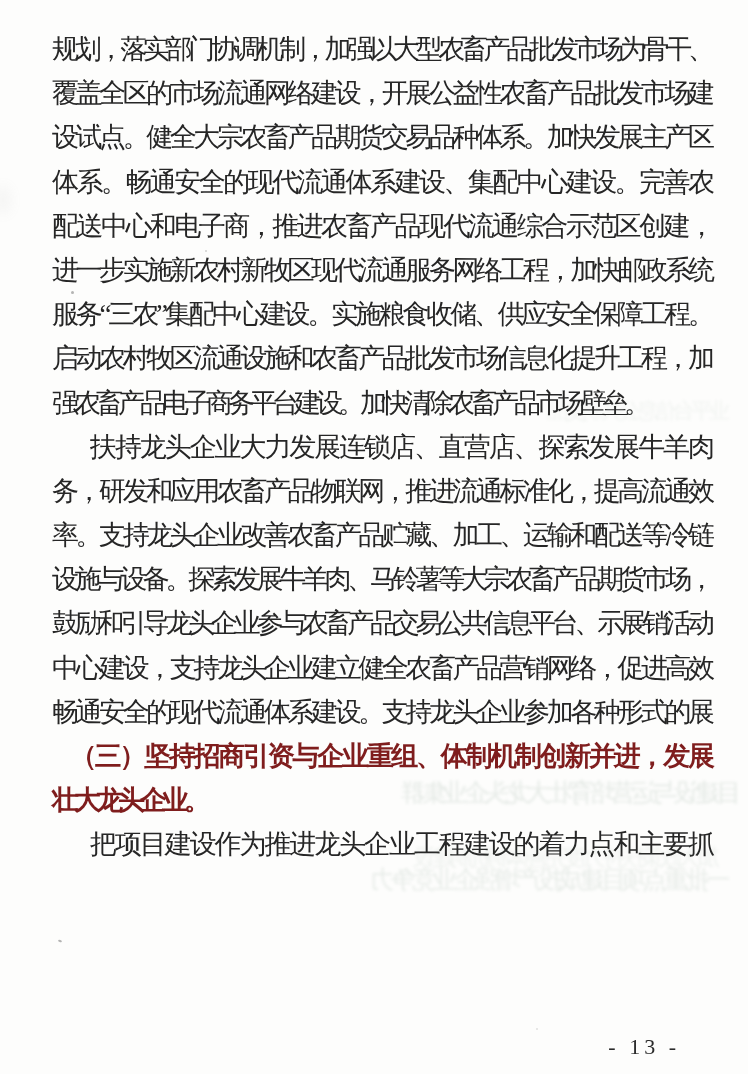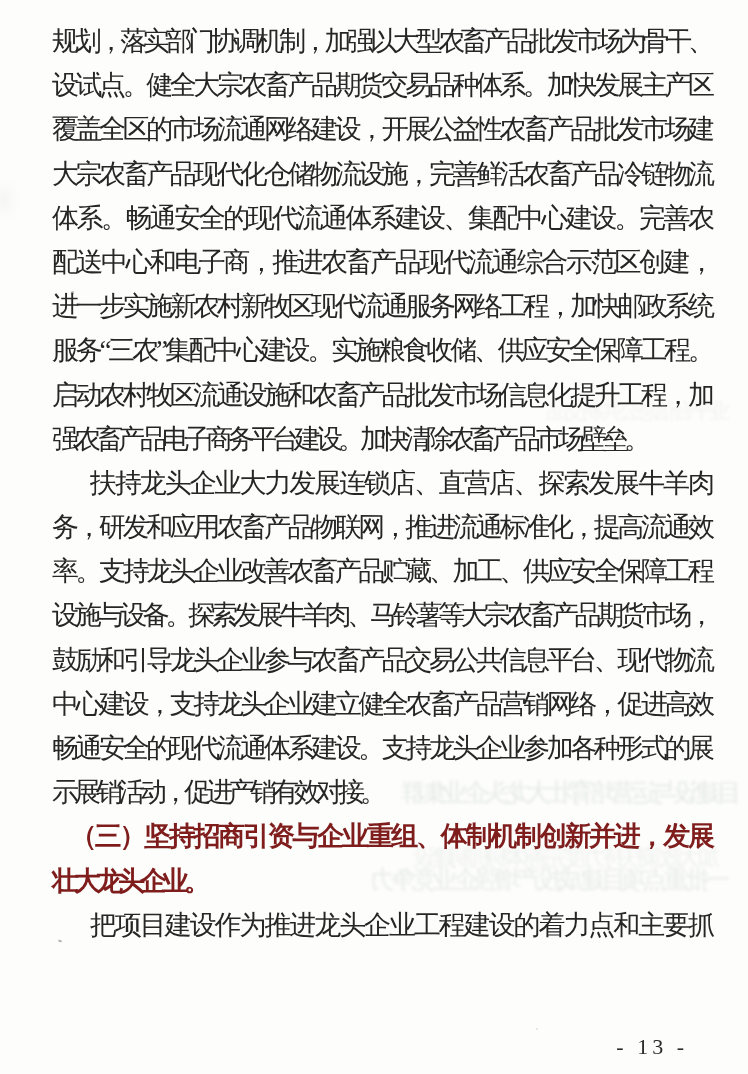--- a/index.html
+++ b/index.html
@@ -11,21 +11,21 @@
     position: relative;
     width: 748px;
     height: 1074px;
     background: #fdfdfc;
     overflow: hidden;
     font-family: "Liberation Serif", serif;
   }
   .content {
     position: absolute;
     left: 52px;
-    top: 19px;
+    top: 27px;
     width: 658px;
   }
   .line {
     height: 44.2px;
     line-height: 44.2px;
     font-size: 27px;
     letter-spacing: -5px;
     color: #262626;
     white-space: nowrap;
     text-align: justify;
@@ -39,21 +39,21 @@
   }
   .line.indent { text-indent: 38px; }
   .line.indent-head { text-indent: 18px; }
   .line.bold {
     font-weight: 700;
     color: #7f1d1d;
   }
   .page-number {
     position: absolute;
     top: 1034px;
-    right: 60px;
+    right: 68px;
     font-size: 22px;
     letter-spacing: 4px;
     color: #2b2b2b;
     font-family: "Liberation Serif", serif;
   }
   
   .bleed {
     position: absolute;
     transform: scaleX(-1);
     transform-origin: center;
@@ -91,37 +91,35 @@
     pointer-events: none;
   }
 </style>
 </head>
 <body>
 
 <div class="page">
 
   <div class="content">
     <div class="line">规划，落实部门协调机制，加强以大型农畜产品批发市场为骨干、</div>
+    <div class="line">覆盖全区的市场流通网络建设，开展公益性农畜产品批发市场建</div>
     <div class="line">设试点。健全大宗农畜产品期货交易品种体系。加快发展主产区</div>
-    <div class="line">覆盖全区的市场流通网络建设，开展公益性农畜产品批发市场建</div>
-    <div class="line">大宗农畜产品现代化仓储物流设施，完善鲜活农畜产品冷链物流</div>
     <div class="line">体系。畅通安全的现代流通体系建设、集配中心建设。完善农</div>
     <div class="line">配送中心和电子商，推进农畜产品现代流通综合示范区创建，</div>
     <div class="line">进一步实施新农村新牧区现代流通服务网络工程，加快邮政系统</div>
     <div class="line">服务“三农”集配中心建设。实施粮食收储、供应安全保障工程。</div>
     <div class="line">启动农村牧区流通设施和农畜产品批发市场信息化提升工程，加</div>
     <div class="line short">强农畜产品电子商务平台建设。加快清除农畜产品市场壁垒。</div>
     <div class="line indent">扶持龙头企业大力发展连锁店、直营店、探索发展牛羊肉</div>
     <div class="line">务，研发和应用农畜产品物联网，推进流通标准化，提高流通效</div>
-    <div class="line">率。支持龙头企业改善农畜产品贮藏、加工、供应安全保障工程</div>
+    <div class="line">率。支持龙头企业改善农畜产品贮藏、加工、运输和配送等冷链</div>
     <div class="line">设施与设备。探索发展牛羊肉、马铃薯等大宗农畜产品期货市场，</div>
-    <div class="line">鼓励和引导龙头企业参与农畜产品交易公共信息平台、现代物流</div>
+    <div class="line">鼓励和引导龙头企业参与农畜产品交易公共信息平台、示展销活动</div>
     <div class="line">中心建设，支持龙头企业建立健全农畜产品营销网络，促进高效</div>
     <div class="line">畅通安全的现代流通体系建设。支持龙头企业参加各种形式的展</div>
-    <div class="line short">示展销活动，促进产销有效对接。</div>
     <div class="line bold indent-head">（三）坚持招商引资与企业重组、体制机制创新并进，发展</div>
     <div class="line bold short">壮大龙头企业。</div>
     <div class="line indent">把项目建设作为推进龙头企业工程建设的着力点和主要抓</div>
   </div>
 
   <div class="page-number">- 13 -</div>
 
   <div class="bleed a">目建设与运营培育壮大龙头企业集群</div>
   <div class="bleed b">加大政策扶持力度完善体制机制建设</div>
   <div class="bleed c">一批重点项目建成投产增强企业竞争力</div>

